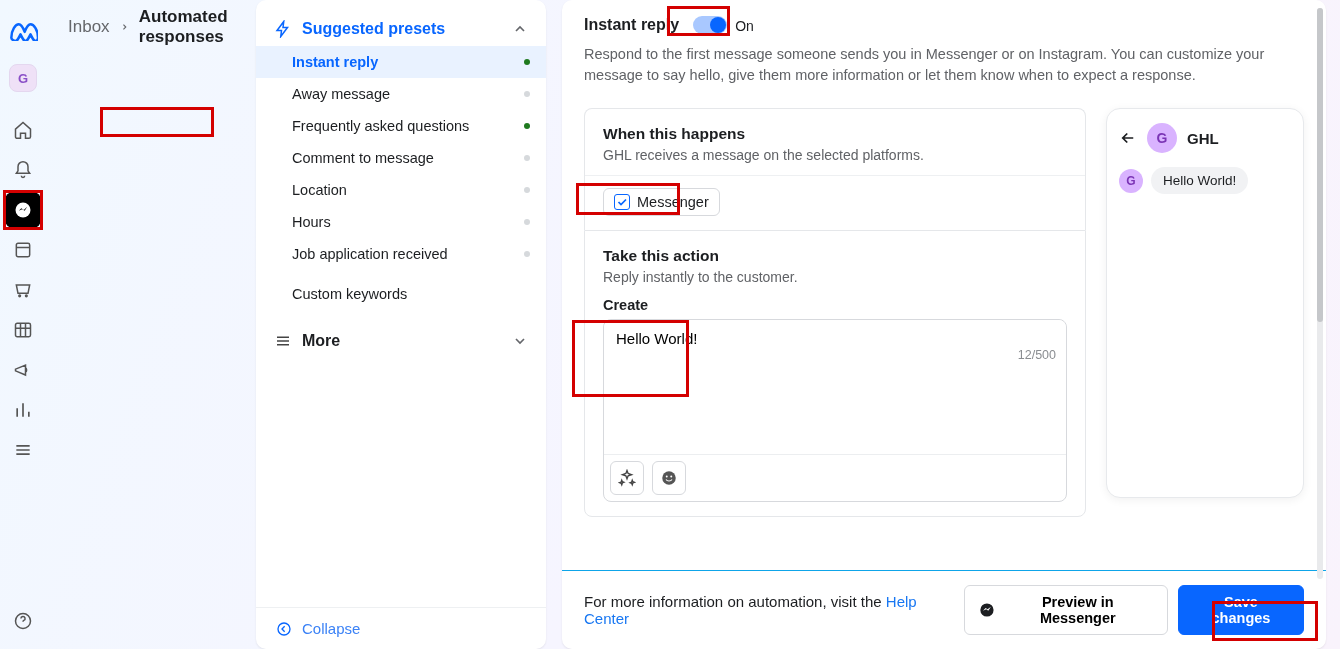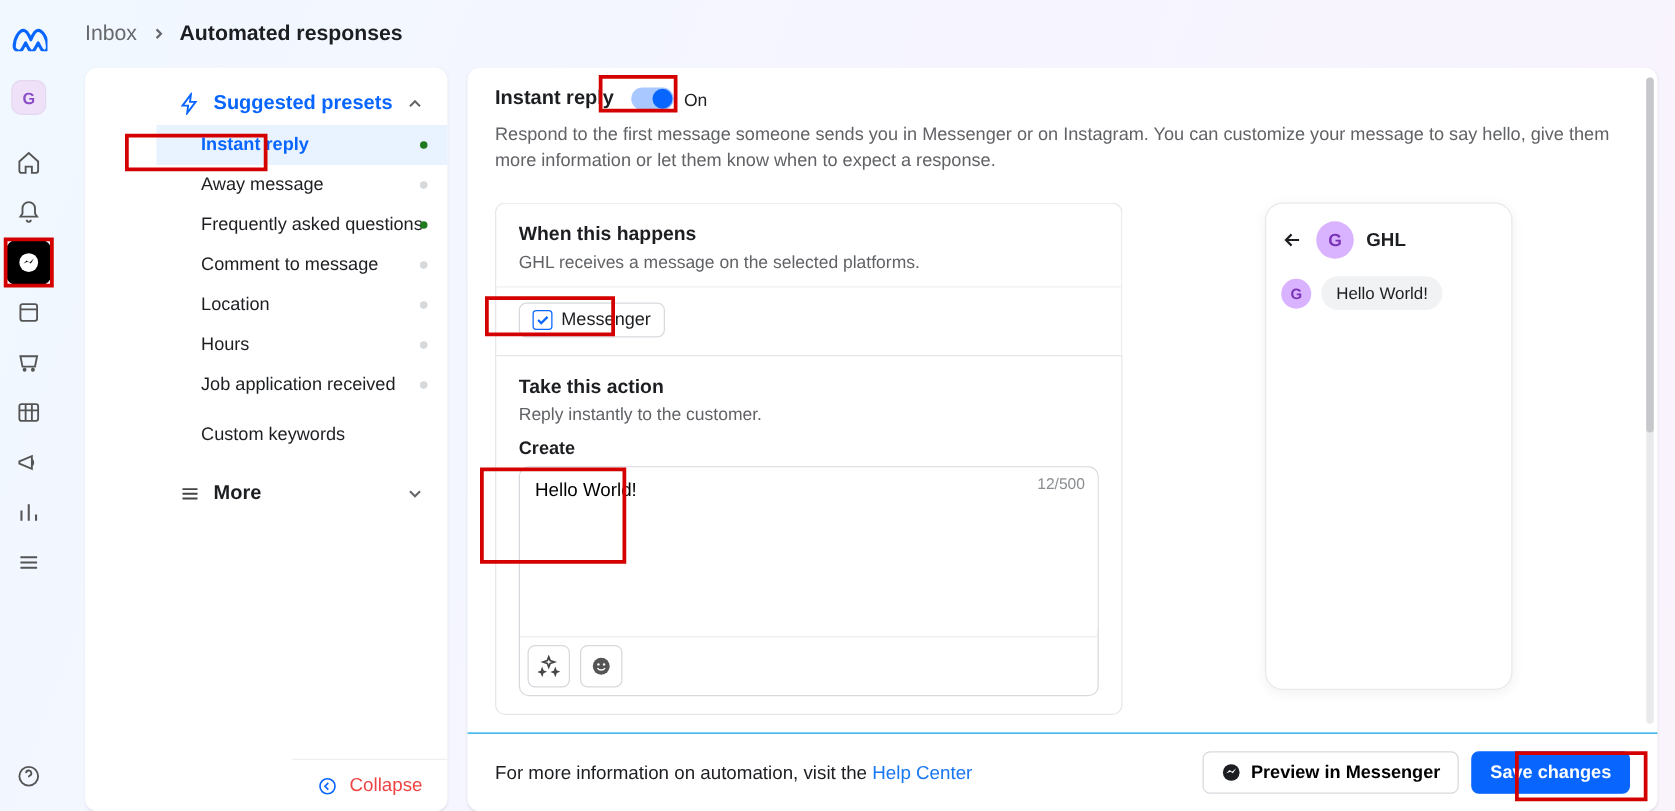--- a/index.html
+++ b/index.html
@@ -12,41 +12,41 @@
   .rail .logo { width: 30px; height: 30px; margin: 8px 0 14px; display:flex; align-items:center; justify-content:center; }
   .rail .avatar { width: 28px; height: 28px; border-radius: 8px; background: #efe1f7; color: #8a4fc7; font-weight: 700; font-size: 13px; display:flex; align-items:center; justify-content:center; border:1px solid #e4d7ef; margin-bottom: 16px; }
   .rail .nav-btn { width: 36px; height: 36px; border-radius: 8px; display:flex; align-items:center; justify-content:center; color:#555; cursor:pointer; }
   .rail .nav-btn.active { background:#000; color:#fff; }
   .rail .nav-btn svg { width:20px; height:20px; }
   .rail .help { position:absolute; bottom:10px; }
 
   .hl { position:absolute; border:3px solid #d40000; pointer-events:none; z-index:50; }
 
   
-  .main-col { flex:1; display:flex; flex-direction:column; padding-left:22px; }
+  .main-col { flex:1; display:flex; padding-left:22px; }
 
   .breadcrumb { height:54px; display:flex; align-items:center; gap:10px; color:#65676b; font-size:17px; }
   .breadcrumb .current { color:#1c1e21; font-weight:700; }
 
   .workspace { flex:1; display:flex; gap:16px; min-height:0; padding-right:14px; }
 
   
-  .side-panel { width:290px; background:#fff; border-radius:10px; box-shadow: 0 1px 2px rgba(0,0,0,.08); display:flex; flex-direction:column;align-items:flex-end; }
+  .side-panel { width:290px; background:#fff; border-radius:10px; box-shadow: 0 1px 2px rgba(0,0,0,.08); display:flex; flex-direction:column; }
   .side-scroll { flex:1; overflow:hidden; padding-top:6px; }
   .sect-header { display:flex; align-items:center; gap:10px; padding:14px 18px 8px; font-weight:700; color:#1c1e21; cursor:pointer; }
   .sect-header.blue { color:#0866ff; }
   .sect-header .chev { margin-left:auto; color:#65676b; }
   .sect-header svg.lead { width:18px; height:18px; }
   .preset-list { padding-bottom:8px; }
   .preset-item { position:relative; display:flex; align-items:center; padding:8px 18px 8px 36px; font-size:14.5px; color:#1c1e21; border-radius:6px; cursor:pointer; }
   .preset-item.selected { background:#e9f2ff; color:#0866ff; font-weight:600; border-radius:0; }
   .preset-item .dot { position:absolute; right:16px; width:6px; height:6px; border-radius:50%; }
   .dot.green { background:#1f7a1f; }
   .dot.gray { background:#d6d9dc; }
-  .collapse-footer { border-top:1px solid #eef0f2; padding:12px 20px; display:flex; align-items:center; gap:10px; color:#ef4444; font-size:15px; cursor:pointer; }
+  .collapse-footer { border-top:1px solid #eef0f2; padding:12px 20px; display:flex; align-items:center; gap:10px; color:#3b82f6; font-size:15px; cursor:pointer; }
   .collapse-footer svg { width:16px; height:16px; }
 
   
   .content { flex:1; background:#fff; border-radius:10px; box-shadow:0 1px 2px rgba(0,0,0,.08); display:flex; flex-direction:column; min-width:0; position:relative; }
   .content-scroll { flex:1; overflow:auto; padding:16px 22px 14px; }
 
   .title-row { display:flex; align-items:center; gap:14px; }
   .title-row h2 { font-size:16px; font-weight:700; }
   .desc { font-size:14.5px; color:#606266; margin-top:10px; line-height:1.45; }
 
@@ -65,21 +65,21 @@
   .card .sub { font-size:14px; color:#606266; margin-top:4px; }
   .divider { border-top:1px solid #eef0f2; margin:12px -18px 0; }
   .platform-row { display:flex; gap:10px; margin-top:12px; }
   .chk { display:flex; align-items:center; gap:7px; border:1px solid #d7d9dd; border-radius:6px; padding:5px 10px; font-size:14.5px; cursor:pointer; }
   .chk .box { width:16px; height:16px; border:1.5px solid #0866ff; border-radius:3px; display:flex; align-items:center; justify-content:center; color:#0866ff; }
 
   .msg-label { display:block; font-weight:700; font-size:14.5px; margin:12px 0 6px; }
   .msg-box { border:1px solid #d7d9dd; border-radius:8px; }
   .msg-head { position:relative; }
   .msg-text { width:100%; border:none; outline:none; resize:none; padding:10px 62px 10px 12px; font-size:15px; height:130px; font-family:inherit; border-radius:8px 8px 0 0; }
-  .counter { position:absolute; right:10px; top:6px; font-size:12.5px; color:#8a8d91; }
+  .counter { position:absolute; right:10px; top:28px; font-size:12.5px; color:#8a8d91; }
   .msg-tools { border-top:1px solid #eceef0; padding:6px; display:flex; gap:8px; }
   .tool-btn { width:34px; height:34px; border:1px solid #d7d9dd; border-radius:6px; background:#fff; display:flex; align-items:center; justify-content:center; color:#444; cursor:pointer; }
 
   
   .preview-wrap { flex:1; display:flex; justify-content:center; }
   .preview-card { width:198px; border:1px solid #e7e9ec; border-radius:14px; box-shadow:0 2px 10px rgba(0,0,0,.06); padding:14px 12px 10px; background:#fff; display:flex; flex-direction:column; height:390px; }
   .pv-head { display:flex; align-items:center; gap:10px; font-weight:700; font-size:15px; }
   .pv-head .back { width:18px; height:18px; color:#1c1e21; cursor:default; }
   .pv-avatar { width:30px; height:30px; border-radius:50%; background:#d9b3ff; color:#7a33b5; font-weight:700; display:flex; align-items:center; justify-content:center; font-size:14px; }
   .pv-body { flex:1; padding-top:14px; }

